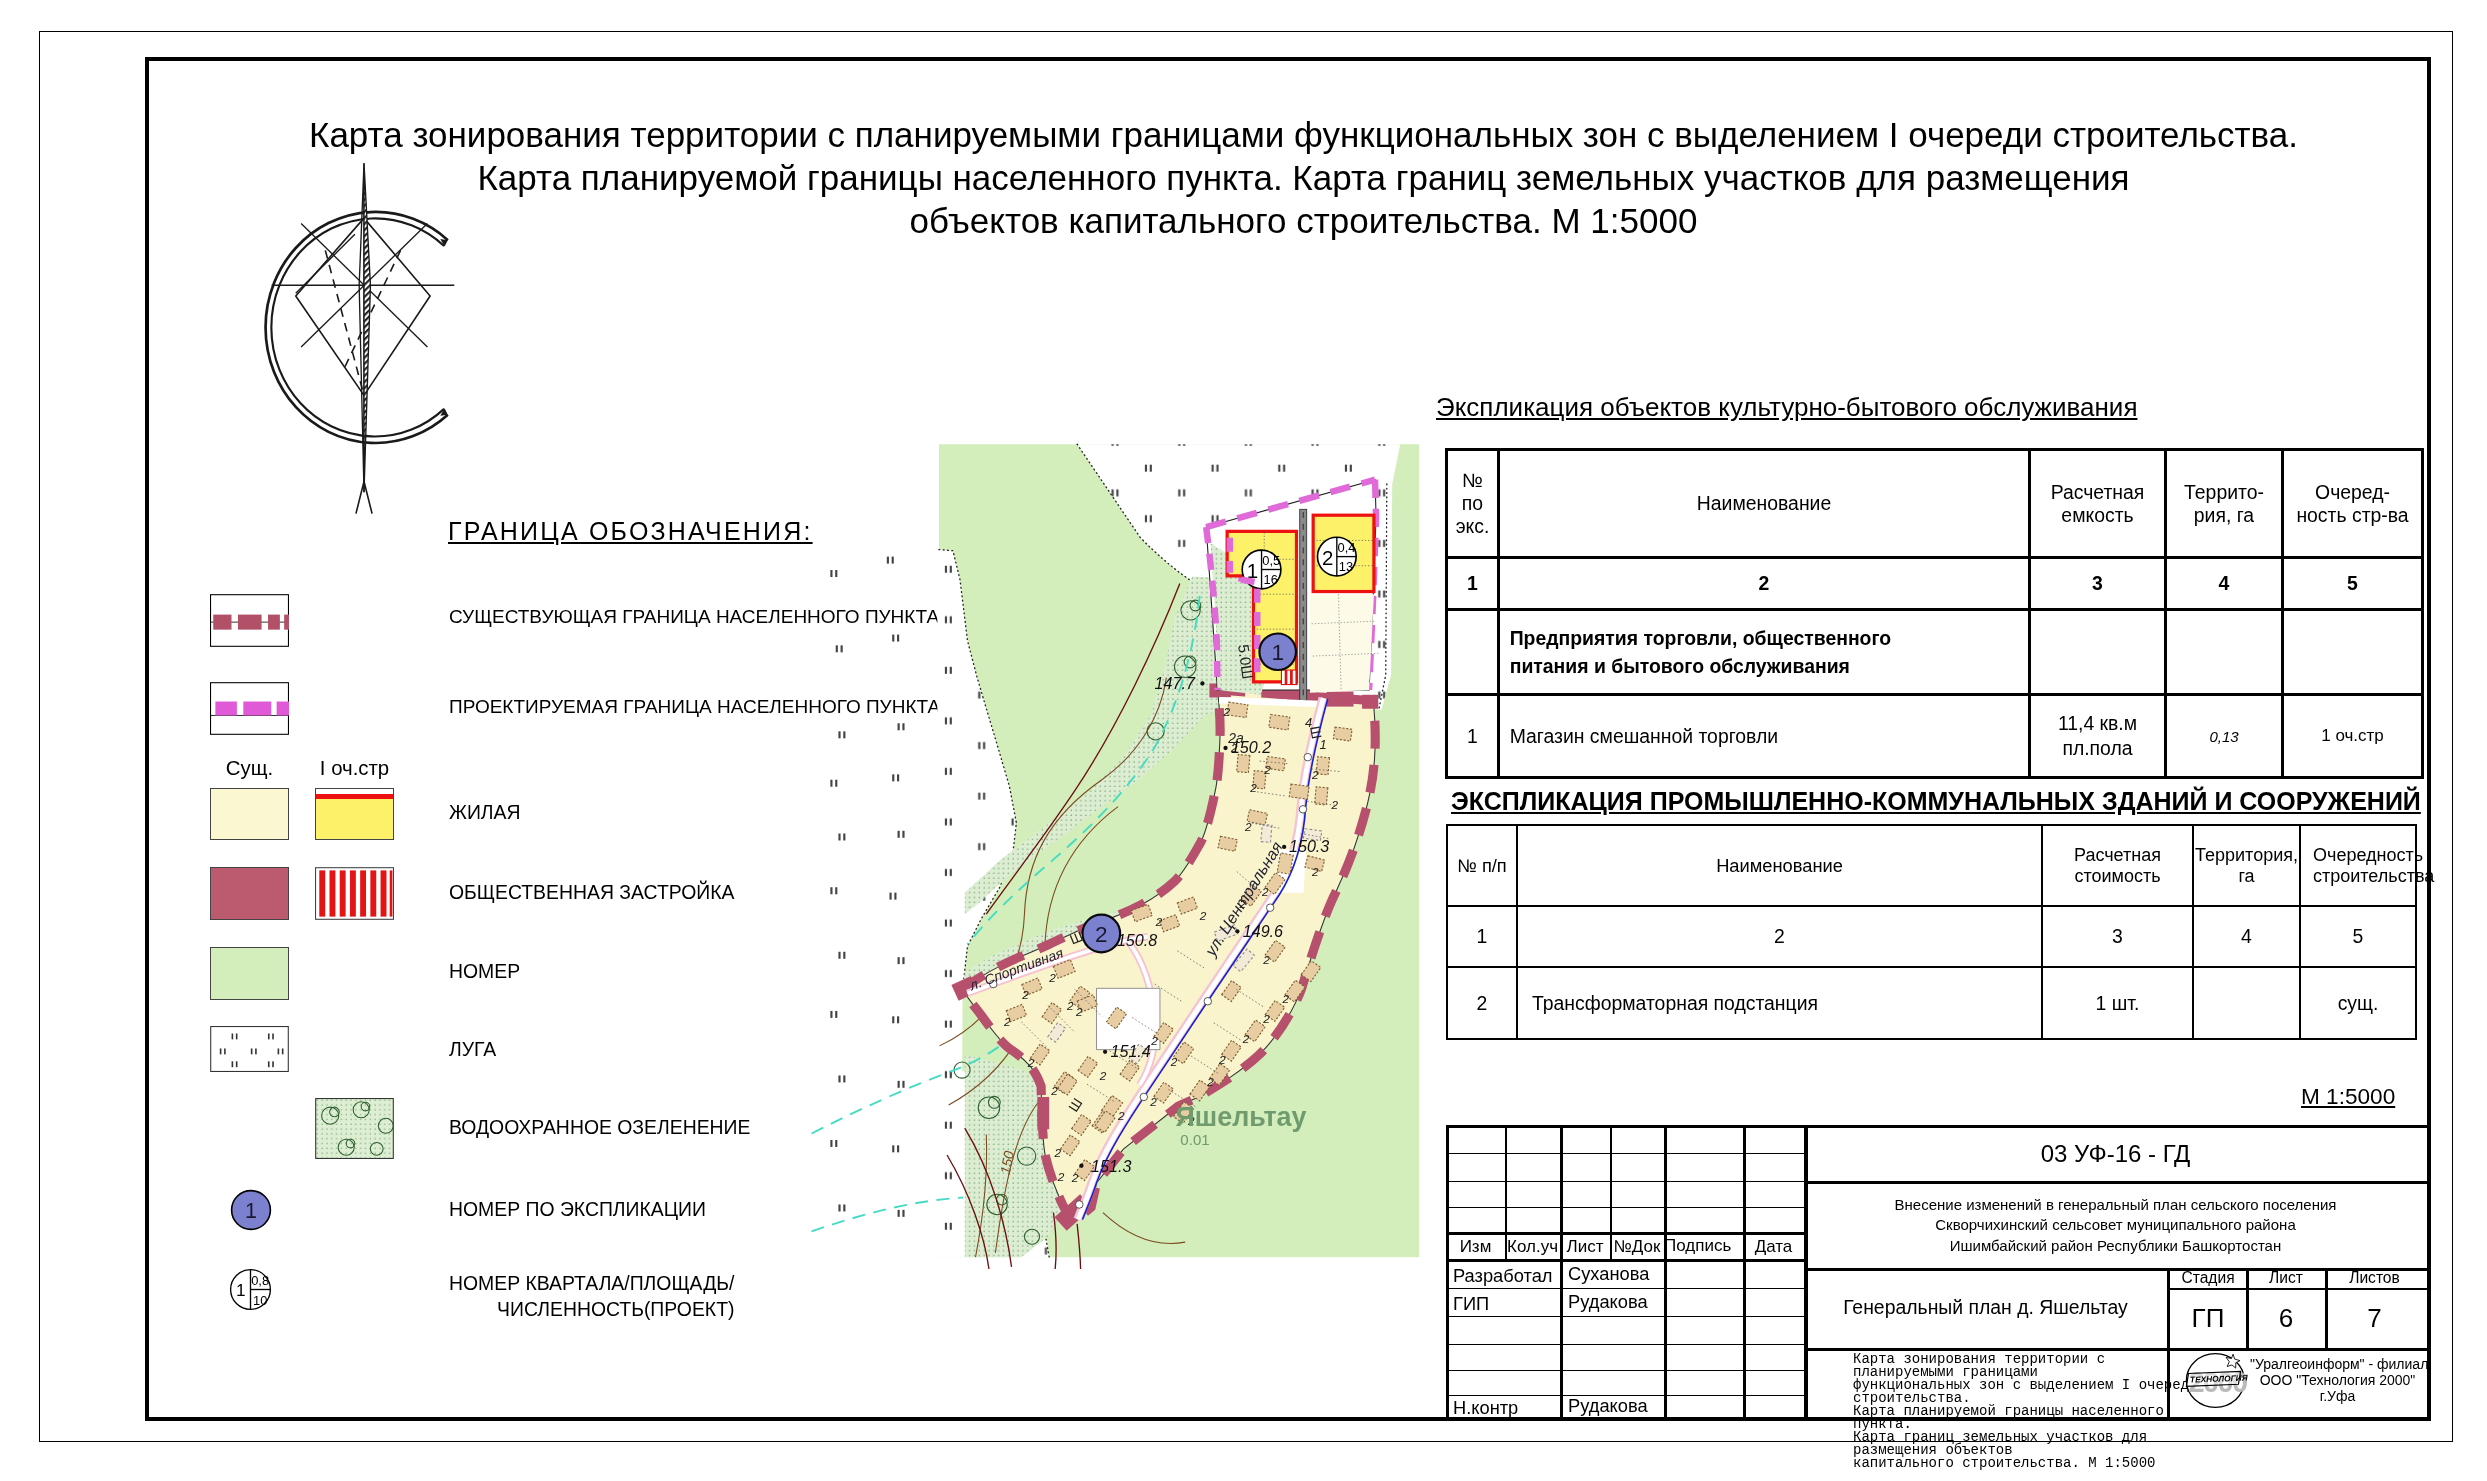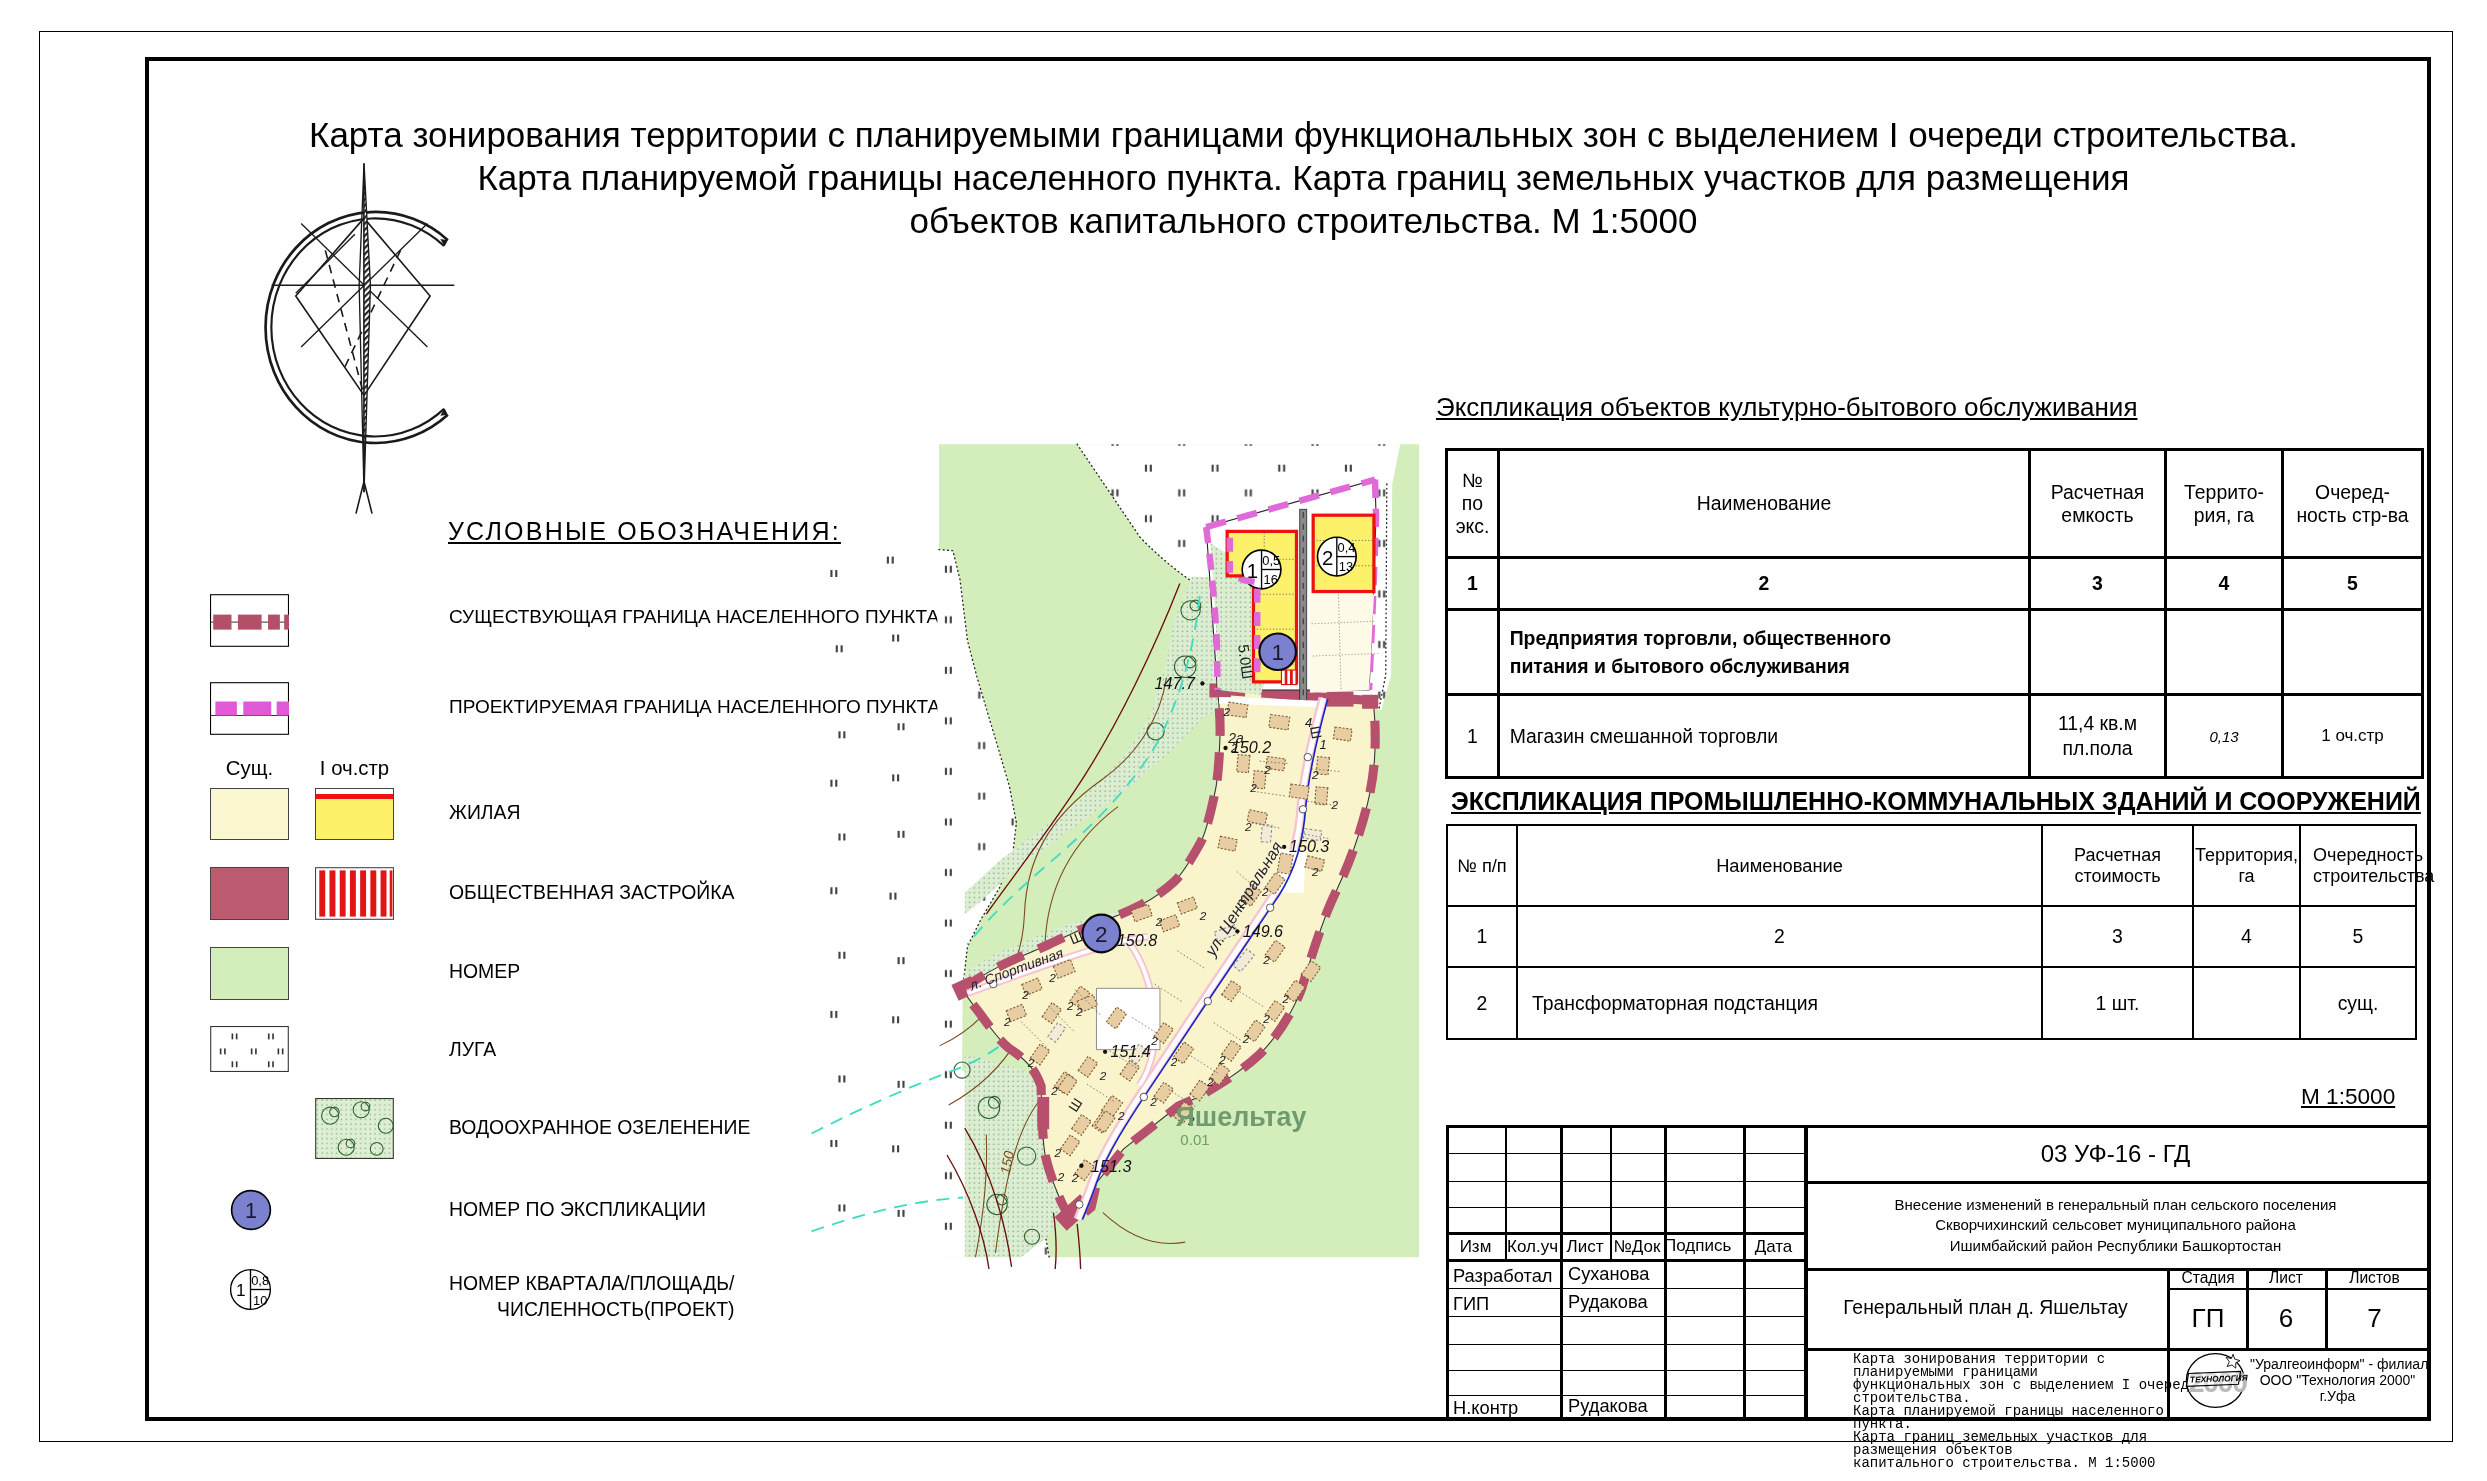--- a/index.html
+++ b/index.html
@@ -38,21 +38,21 @@
     <path d="M262,660 L277,600 L292,660" stroke-width="3"></path>
   </g>
   <defs>
     <pattern id="nhatch" width="8" height="8" patternTransform="rotate(45)" patternUnits="userSpaceOnUse">
       <rect width="8" height="8" fill="#fff"></rect>
         <rect width="4" height="8" fill="#222"></rect>
     </pattern>
   </defs>
 </svg>
 
-<div class="abs" style="left:448px;top:517px;font-size:25px;letter-spacing:2.2px;text-decoration:underline;">УСЛОВНЫЕ ОБОЗНАЧЕНИЯ:</div>
+<div class="abs" style="left:448px;top:517px;font-size:25px;letter-spacing:2.2px;text-decoration:underline;">ГРАНИЦА ОБОЗНАЧЕНИЯ:</div>
 
 <svg class="abs" style="left:210px;top:594px;width:79px;height:53px;" viewBox="0 0 147 98">
   <rect x="1" y="1" width="145" height="96" fill="#fff" stroke="#000" stroke-width="2"></rect>
   <line x1="1" y1="52" x2="146" y2="52" stroke="#000" stroke-width="1.5"></line>
   <g fill="#b25068">
     <rect x="6" y="38" width="34" height="28"></rect>
     <rect x="52" y="38" width="44" height="28"></rect>
     <rect x="108" y="38" width="22" height="28"></rect>
     <rect x="138" y="38" width="9" height="28"></rect>
   </g>

